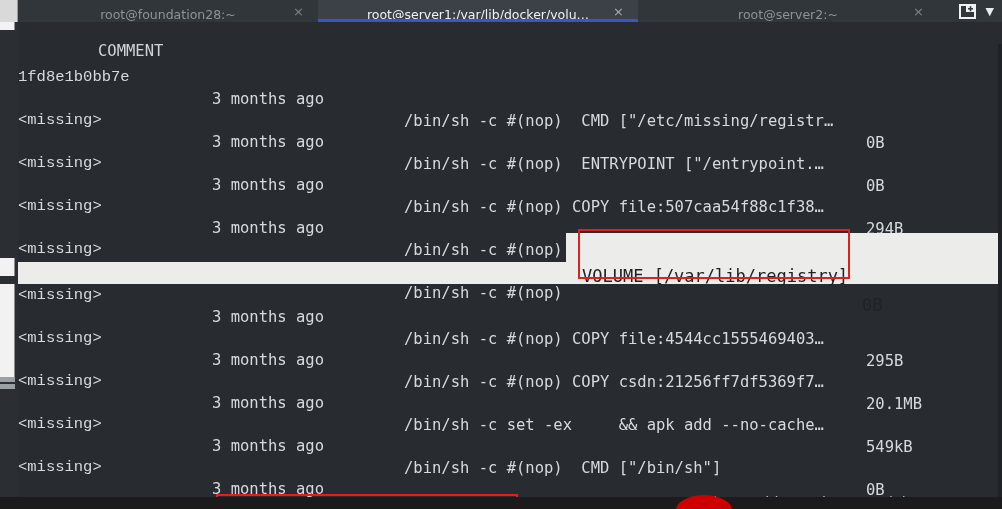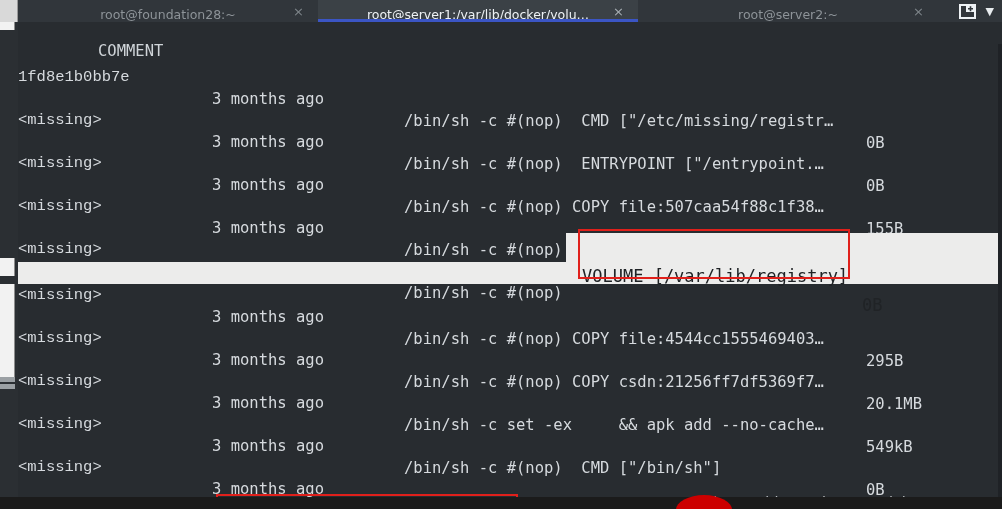--- a/index.html
+++ b/index.html
@@ -343,21 +343,21 @@
         <span class="col-id">&lt;missing&gt;</span>
         <span class="col-age">3 months ago</span>
         <span class="col-cmd">/bin/sh -c #(nop)  ENTRYPOINT ["/entrypoint.…</span>
         <span class="col-size">0B</span>
       </div>
 
       <div class="line" style="top:108px;">
         <span class="col-id">&lt;missing&gt;</span>
         <span class="col-age">3 months ago</span>
         <span class="col-cmd">/bin/sh -c #(nop) COPY file:507caa54f88c1f38…</span>
-        <span class="col-size">155B</span>
+        <span class="col-size">294B</span>
       </div>
 
       <div class="line" style="top:151px;">
         <span class="col-id">&lt;missing&gt;</span>
         <span class="col-age">3 months ago</span>
         <span class="col-cmd">/bin/sh -c #(nop)  EXPOSE 5000</span>
         <span class="col-size">0B</span>
       </div>
 
       <div class="line" style="top:194px;">

